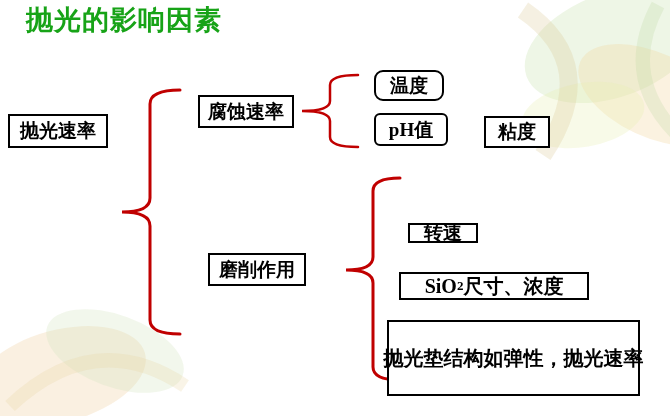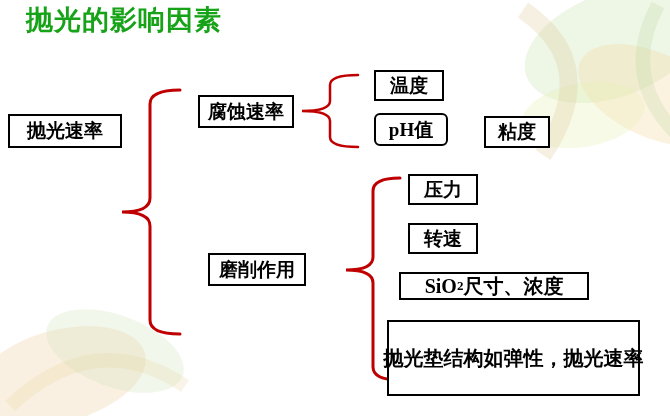--- a/index.html
+++ b/index.html
@@ -24,28 +24,28 @@
     position:absolute;z-index:2;
     box-sizing:border-box;
     border:2px solid #000000;
     background:#ffffff;
     display:flex;align-items:center;justify-content:center;
     font-weight:bold;color:#000000;
     font-size:19px;
     padding:1px 6px;
     white-space:nowrap;
   }
-  .node-root      {left:8px;  top:114px; width:114px; height:34px;}
+  .node-root      {left:8px;  top:114px; width:100px; height:34px;}
   .node-corrosion {left:198px; top:95px;  width:96px;  height:33px;}
-  .node-temp      {left:374px; top:70px;  width:70px;  height:31px;}
+  .node-temp      {left:374px; top:70px;  width:70px;  height:31px;border-radius:9px;}
   .node-ph        {left:374px; top:113px; width:74px;  height:33px;border-radius:6px;}
   .node-visc      {left:484px; top:116px; width:66px;  height:32px;}
   .node-grind     {left:208px; top:253px; width:98px;  height:33px;text-align:center;}
   .node-press     {left:408px; top:174px; width:70px;  height:31px;}
-  .node-speed     {left:408px; top:223px; width:70px;  height:31px;}
+  .node-speed     {left:408px; top:223px; width:70px;  height:20px;}
   .node-sio2      {left:399px; top:272px; width:190px; height:28px; font-size:20px;}
   .node-sio2 sub  {font-size:13px; line-height:0;}
   .node-pad       {left:387px; top:320px; width:253px; height:76px;
                    flex-direction:row; font-size:20px; line-height:1.5;}
   .brace-overlay{
     position:absolute;left:0;top:0;z-index:1;
     width:670px;height:416px;
     pointer-events:none;
   }
 </style>
@@ -75,21 +75,20 @@
   <div class="node node-corrosion">腐蚀速率</div>
 
   <div class="node node-temp">温度</div>
 
   <div class="node node-ph">pH值</div>
 
   <div class="node node-visc">粘度</div>
 
   <div class="node node-grind">磨削作用</div>
 
-  <div class="node node-press">压力</div>
 
   <div class="node node-speed">转速</div>
 
   <div class="node node-sio2">
     <span>SiO</span>
       <sub>2</sub>
       <span>尺寸、浓度</span>
   </div>
 
   <div class="node node-pad">

